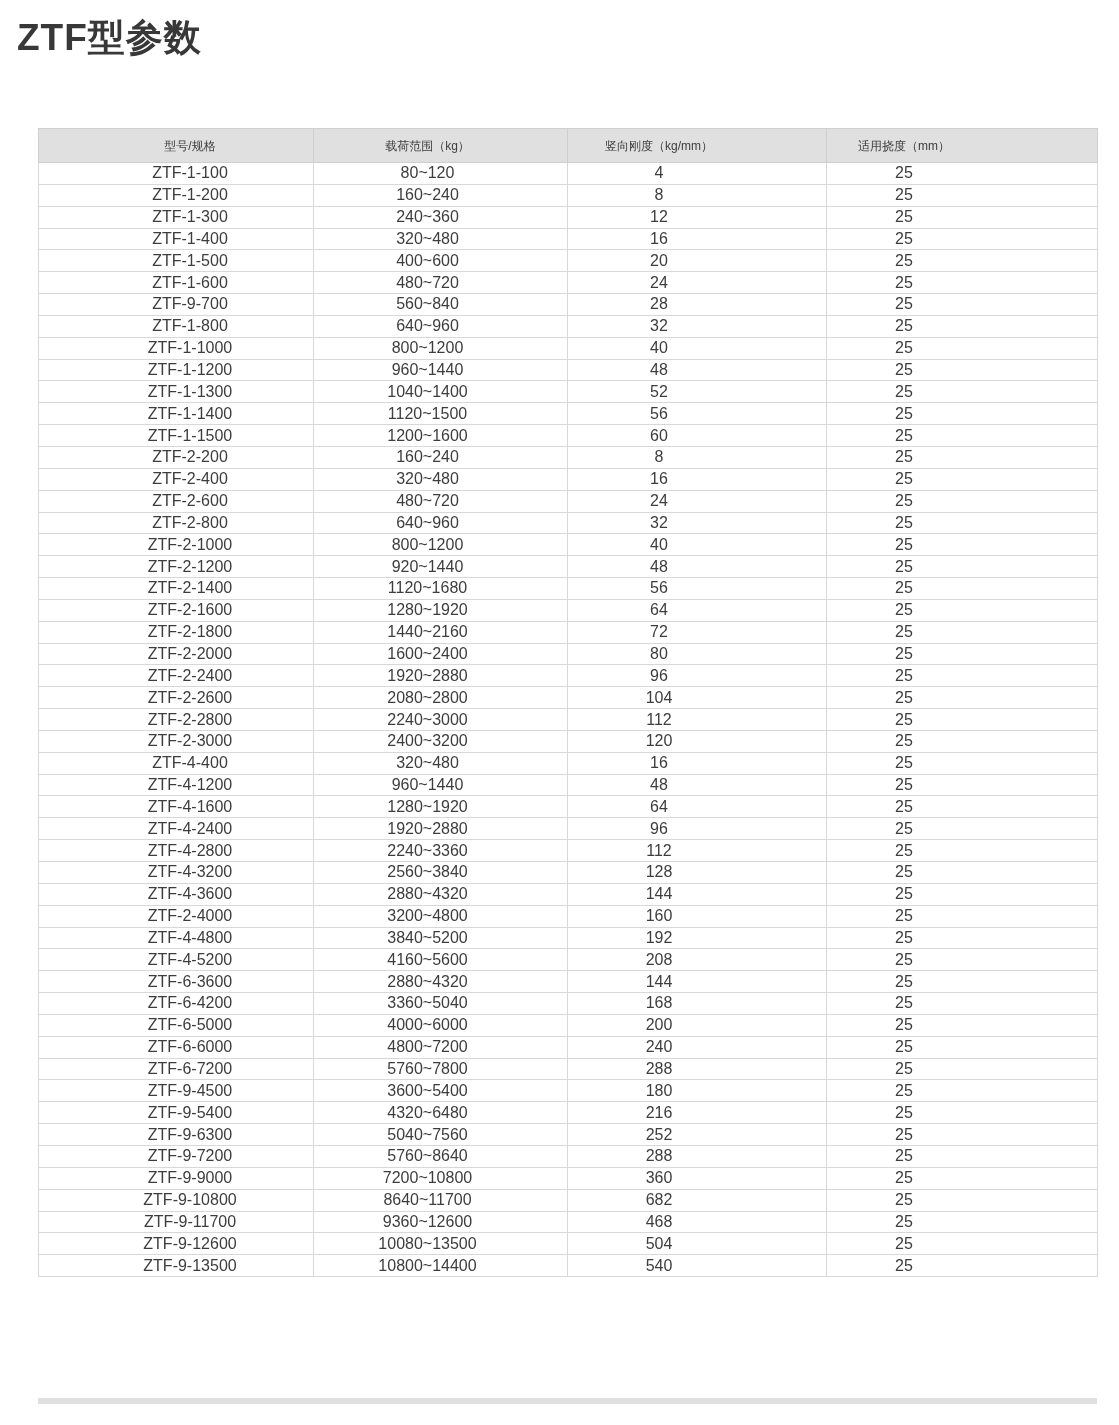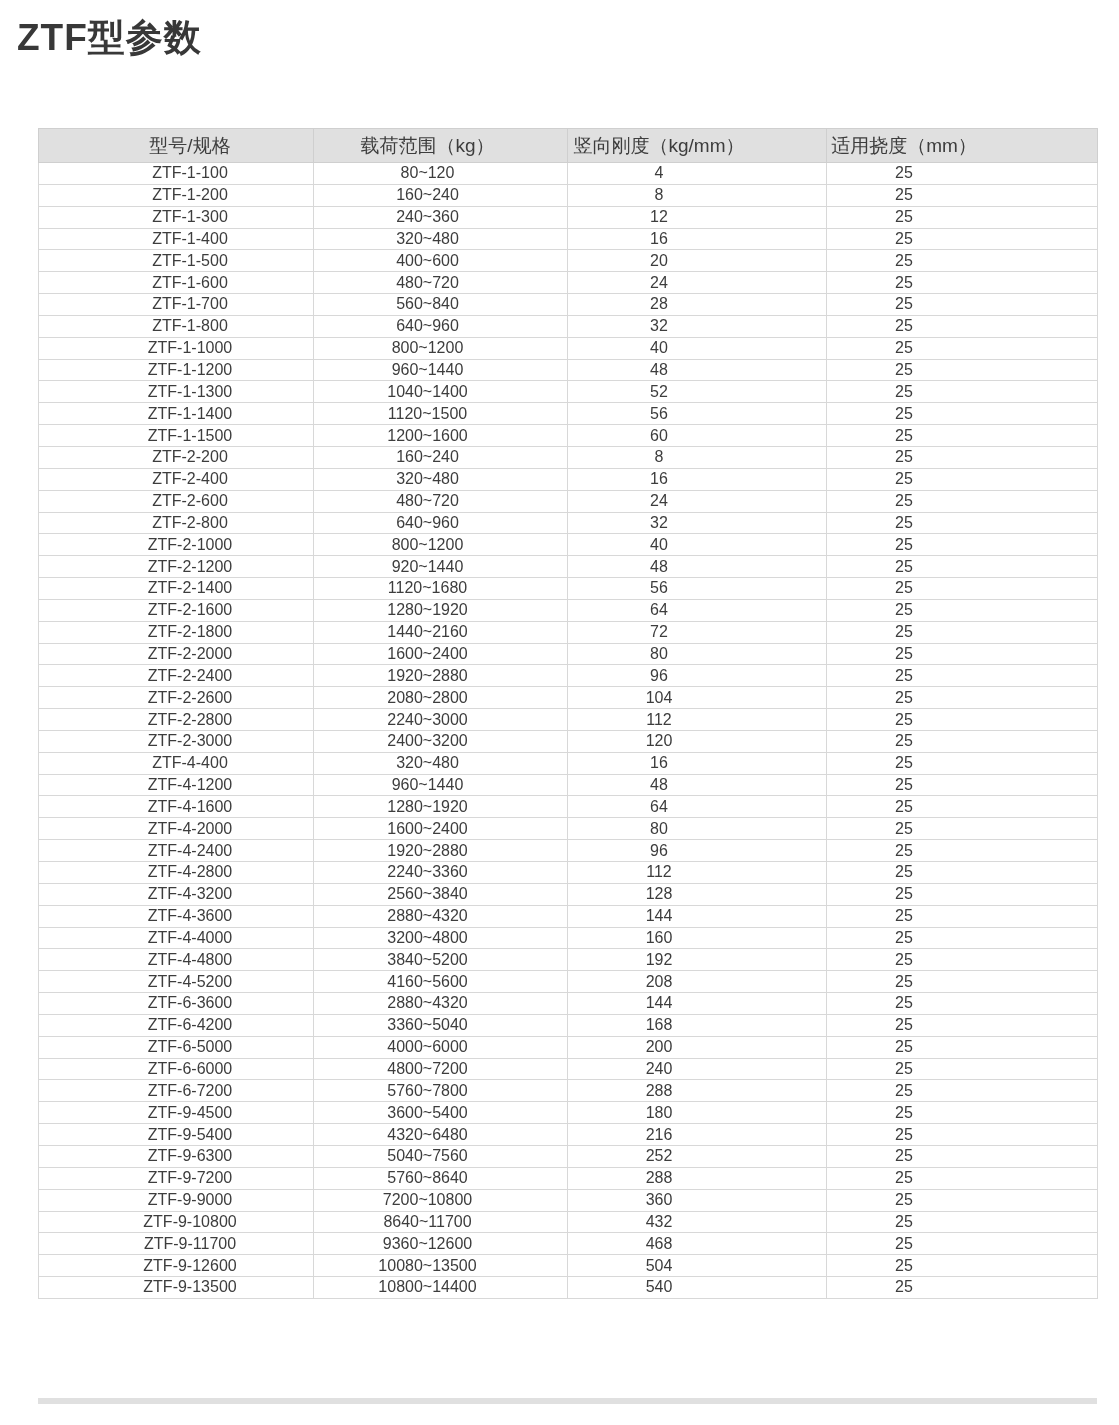--- a/index.html
+++ b/index.html
@@ -17,21 +17,21 @@
     font-size:37px;font-weight:600;letter-spacing:1px;
     color:var(--title);line-height:1.2;
   }
   table.params{
     position:absolute;left:38px;top:128px;width:1059px;
     border-collapse:collapse;table-layout:fixed;
     color:var(--text);
   }
   table.params th{
     background:var(--header-bg);
-    height:34px;font-size:19px;font-weight:normal;
+    height:34px;font-size:12px;font-weight:normal;
     text-align:center;vertical-align:middle;line-height:1;
     border:1px solid #cfcfcf;
   }
   table.params td{
     height:21.85px;font-size:16px;line-height:1;
     text-align:center;vertical-align:middle;
     border:1px solid var(--border);
     background:#ffffff;white-space:nowrap;overflow:hidden;
   }
   
@@ -96,21 +96,21 @@
           <td>20</td>
           <td>25</td>
         </tr>
         <tr>
           <td>ZTF-1-600</td>
           <td>480~720</td>
           <td>24</td>
           <td>25</td>
         </tr>
         <tr>
-          <td>ZTF-1-700</td>
+          <td>ZTF-9-700</td>
           <td>560~840</td>
           <td>28</td>
           <td>25</td>
         </tr>
         <tr>
           <td>ZTF-1-800</td>
           <td>640~960</td>
           <td>32</td>
           <td>25</td>
         </tr>
@@ -240,26 +240,20 @@
           <td>48</td>
           <td>25</td>
         </tr>
         <tr>
           <td>ZTF-4-1600</td>
           <td>1280~1920</td>
           <td>64</td>
           <td>25</td>
         </tr>
         <tr>
-          <td>ZTF-4-2000</td>
-          <td>1600~2400</td>
-          <td>80</td>
-          <td>25</td>
-        </tr>
-        <tr>
           <td>ZTF-4-2400</td>
           <td>1920~2880</td>
           <td>96</td>
           <td>25</td>
         </tr>
         <tr>
           <td>ZTF-4-2800</td>
           <td>2240~3360</td>
           <td>112</td>
           <td>25</td>
@@ -270,21 +264,21 @@
           <td>128</td>
           <td>25</td>
         </tr>
         <tr>
           <td>ZTF-4-3600</td>
           <td>2880~4320</td>
           <td>144</td>
           <td>25</td>
         </tr>
         <tr>
-          <td>ZTF-4-4000</td>
+          <td>ZTF-2-4000</td>
           <td>3200~4800</td>
           <td>160</td>
           <td>25</td>
         </tr>
         <tr>
           <td>ZTF-4-4800</td>
           <td>3840~5200</td>
           <td>192</td>
           <td>25</td>
         </tr>
@@ -350,21 +344,21 @@
         </tr>
         <tr>
           <td>ZTF-9-9000</td>
           <td>7200~10800</td>
           <td>360</td>
           <td>25</td>
         </tr>
         <tr>
           <td>ZTF-9-10800</td>
           <td>8640~11700</td>
-          <td>432</td>
+          <td>682</td>
           <td>25</td>
         </tr>
         <tr>
           <td>ZTF-9-11700</td>
           <td>9360~12600</td>
           <td>468</td>
           <td>25</td>
         </tr>
         <tr>
           <td>ZTF-9-12600</td>

